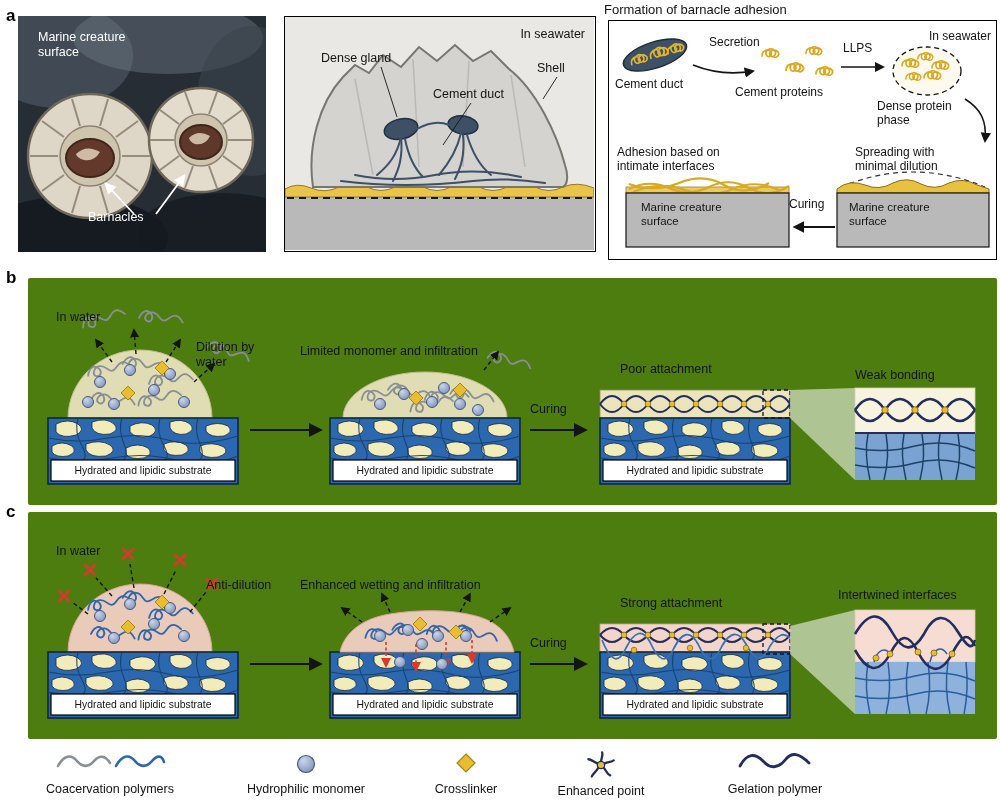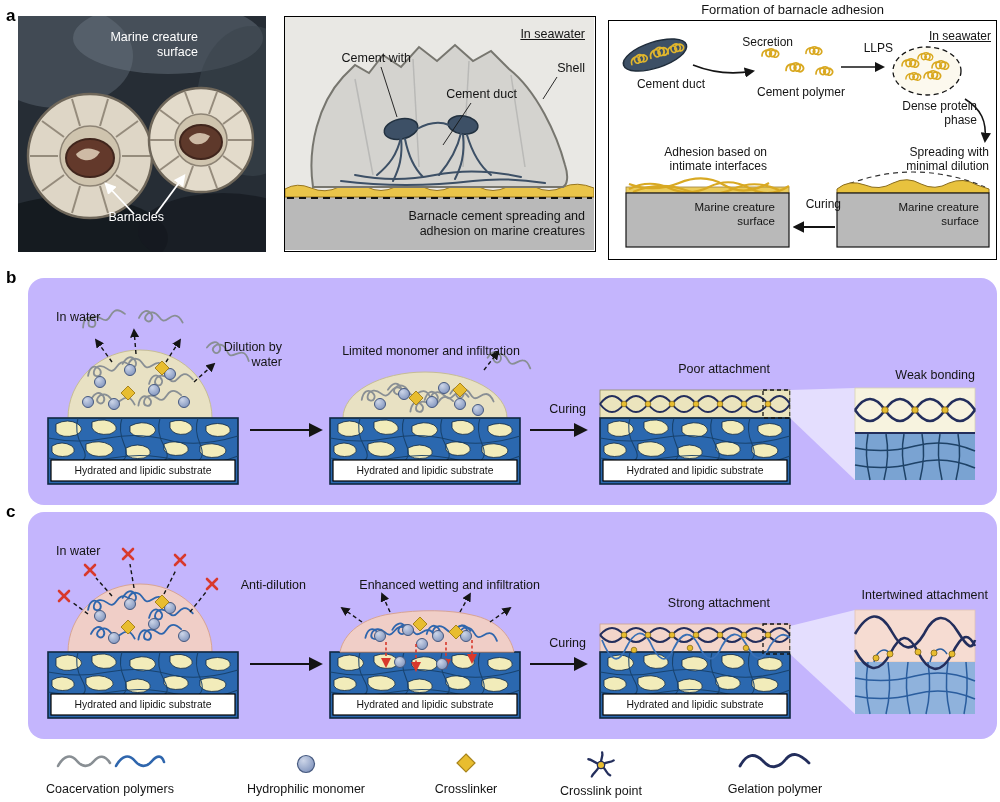--- a/index.html
+++ b/index.html
@@ -1,26 +1,26 @@
 <!DOCTYPE html>
 <html><head>
 <meta charset="utf-8">
 <style>
   * { margin:0; padding:0; box-sizing:border-box; }
   html,body { background:#fff; }
   body { font-family:"Liberation Sans","DejaVu Sans",sans-serif; }
   #fig { position:relative; width:1000px; height:802px; background:#fff; overflow:hidden; }
   .t { position:absolute; font-size:12.5px; color:#141414; line-height:1.2; white-space:pre-line; }
-  .tc { text-align:right; }
-  .tr { text-align:right;text-decoration:underline; }
+  .tc { text-align:left; }
+  .tr { text-align:right; }
   .tw { color:#fff; }
   .f12 { font-size:12px; }
   .f115 { font-size:11.5px; }
   .plabel { position:absolute; font-weight:bold; font-size:17px; color:#000; }
-  .panelbox { position:absolute; background:#c4b5fd; border-radius:16px; }
+  .panelbox { position:absolute; background:#4d7c0f; border-radius:2px; }
   .art { position:absolute; display:block; }
   .wrap { position:absolute; }
   .flowbox { position:absolute; border:1.5px solid #000; background:#fff; }
   .schembox { position:absolute; border:1.5px solid #000; overflow:hidden; }
   .sublabel { position:absolute; font-size:10.4px; color:#141414; text-align:center; line-height:21px; height:21px; }
   .legend-item { position:absolute; top:750px; text-align:center; }
   .legend-item svg { display:inline-block; }
   .legend-label { font-size:12.5px; color:#141414; margin-top:2px; }
 </style>
 </head>
@@ -176,25 +176,23 @@
         <path d="M70,158 Q110,166 150,158 Q190,150 236,160"></path>
         <path d="M56,164 Q120,172 188,164 Q220,160 260,166"></path>
       </g>
       <g stroke="#141414" stroke-width="0.9" fill="none">
         <path d="M96,50 L112,100"></path>
           <path d="M186,86 L158,128"></path>
           <path d="M272,60 L258,82"></path>
       </g>
     </svg>
     <div class="t tr" style="left:192px;top:10px;width:108px">In seawater</div>
-    <div class="t tc" style="left:36px;top:34px;width:90px">Cement with</div>
+    <div class="t tc" style="left:36px;top:34px;width:90px">Dense gland</div>
     <div class="t tc" style="left:148px;top:70px;width:84px">Cement duct</div>
     <div class="t tc" style="left:252px;top:44px;width:48px">Shell</div>
-    <div class="t tc" style="left:10px;top:192px;width:290px">Barnacle cement spreading and
-adhesion on marine creatures</div>
   </div>
 
   <div class="t tc" style="left:604px;top:2px;width:280px;font-size:13px">Formation of barnacle adhesion</div>
   <div class="flowbox" style="left:608px;top:20px;width:389px;height:240px">
     <svg class="art" style="left:0;top:0" width="386" height="237" viewBox="0 0 386 237">
       <g transform="translate(46,34) rotate(-18)">
         <ellipse rx="33" ry="13" fill="#3d5066" stroke="#1f2c3a" stroke-width="1.5"></ellipse>
         <g stroke="#e0b52c" stroke-width="1.6" fill="none">
           <use href="#coil" transform="translate(-26,-7)"></use>
           <use href="#coil" transform="translate(-6,-8) scale(1.1)"></use>
@@ -234,21 +232,21 @@
           <path d="M20,168 Q40,158 60,167 T100,166 T140,167 T180,165"></path>
           <path d="M20,163 Q45,172 70,162 T115,164 T160,162"></path>
           <path d="M24,171 Q50,160 76,169 T124,168 T170,169"></path>
         </g>
         <rect x="17" y="172" width="163" height="54" fill="#b9b9b9" stroke="#141414" stroke-width="1.2"></rect>
       </g>
     </svg>
     <div class="t tr f12" style="left:280px;top:8px;width:102px">In seawater</div>
     <div class="t tc f12" style="left:6px;top:56px;width:90px">Cement duct</div>
     <div class="t tc f12" style="left:100px;top:14px;width:84px">Secretion</div>
-    <div class="t tc f12" style="left:126px;top:64px;width:110px">Cement polymer</div>
+    <div class="t tc f12" style="left:126px;top:64px;width:110px">Cement proteins</div>
     <div class="t tc f12" style="left:234px;top:20px;width:50px">LLPS</div>
     <div class="t tc f12" style="left:268px;top:78px;width:100px">Dense protein
 phase</div>
     <div class="t tc f12" style="left:246px;top:124px;width:134px">Spreading with
 minimal dilution</div>
     <div class="t tc f12" style="left:180px;top:176px;width:52px">Curing</div>
     <div class="t tc f12" style="left:8px;top:124px;width:150px">Adhesion based on
 intimate interfaces</div>
     <div class="t tc f115" style="left:32px;top:180px;width:134px">Marine creature
 surface</div>
@@ -499,21 +497,21 @@
           <circle cx="848" cy="146" r="3"></circle>
             <circle cx="906" cy="141" r="3"></circle>
         </g>
       </g>
     </svg>
     <div class="t" style="left:28px;top:32px">In water</div>
     <div class="t tc" style="left:178px;top:66px;width:100px">Anti-dilution</div>
     <div class="t tc" style="left:272px;top:66px;width:240px">Enhanced wetting and infiltration</div>
     <div class="t tc" style="left:502px;top:124px;width:56px">Curing</div>
     <div class="t tc" style="left:592px;top:84px;width:150px">Strong attachment</div>
-    <div class="t tc" style="left:810px;top:76px;width:150px">Intertwined attachment</div>
+    <div class="t tc" style="left:810px;top:76px;width:150px">Intertwined interfaces</div>
     <div class="sublabel" style="left:23px;top:182px;width:184px">Hydrated and lipidic substrate</div>
     <div class="sublabel" style="left:305px;top:182px;width:184px">Hydrated and lipidic substrate</div>
     <div class="sublabel" style="left:575px;top:182px;width:184px">Hydrated and lipidic substrate</div>
   </div>
 
   <div>
     <div class="legend-item" style="left:20px;width:180px">
       <svg width="112" height="26" viewBox="0 0 112 26">
         <path d="M4,16 C10,5 17,4 23,11 C28,17 34,18 40,11 C45,5 51,5 56,13" fill="none" stroke="#898f94" stroke-width="2.6" stroke-linecap="round"></path>
         <path d="M62,16 C68,5 75,4 81,11 C86,17 92,18 98,11 C103,5 108,5 110,12" fill="none" stroke="#2f66ad" stroke-width="2.6" stroke-linecap="round"></path>
@@ -529,21 +527,21 @@
     <div class="legend-item" style="left:406px;width:120px">
       <svg width="26" height="26" viewBox="0 0 26 26">
         <path d="M13,4 L22,13 L13,22 L4,13 Z" fill="#e8bd2f" stroke="#a8841c" stroke-width="1.2"></path>
       </svg>
       <div class="legend-label">Crosslinker</div>
     </div>
     <div class="legend-item" style="left:542px;width:118px">
       <svg width="30" height="28" viewBox="0 0 30 28">
         <use href="#xpt" transform="translate(15,15) scale(1.15)"></use>
       </svg>
-      <div class="legend-label">Crosslink point</div>
+      <div class="legend-label">Enhanced point</div>
     </div>
     <div class="legend-item" style="left:705px;width:140px">
       <svg width="78" height="26" viewBox="0 0 78 26">
         <path d="M4,16 C11,3 19,3 27,11 C34,19 42,19 50,9 C56,2 63,3 73,13" fill="none" stroke="#232e5c" stroke-width="2.8" stroke-linecap="round"></path>
       </svg>
       <div class="legend-label">Gelation polymer</div>
     </div>
   </div>
 
 </div>

